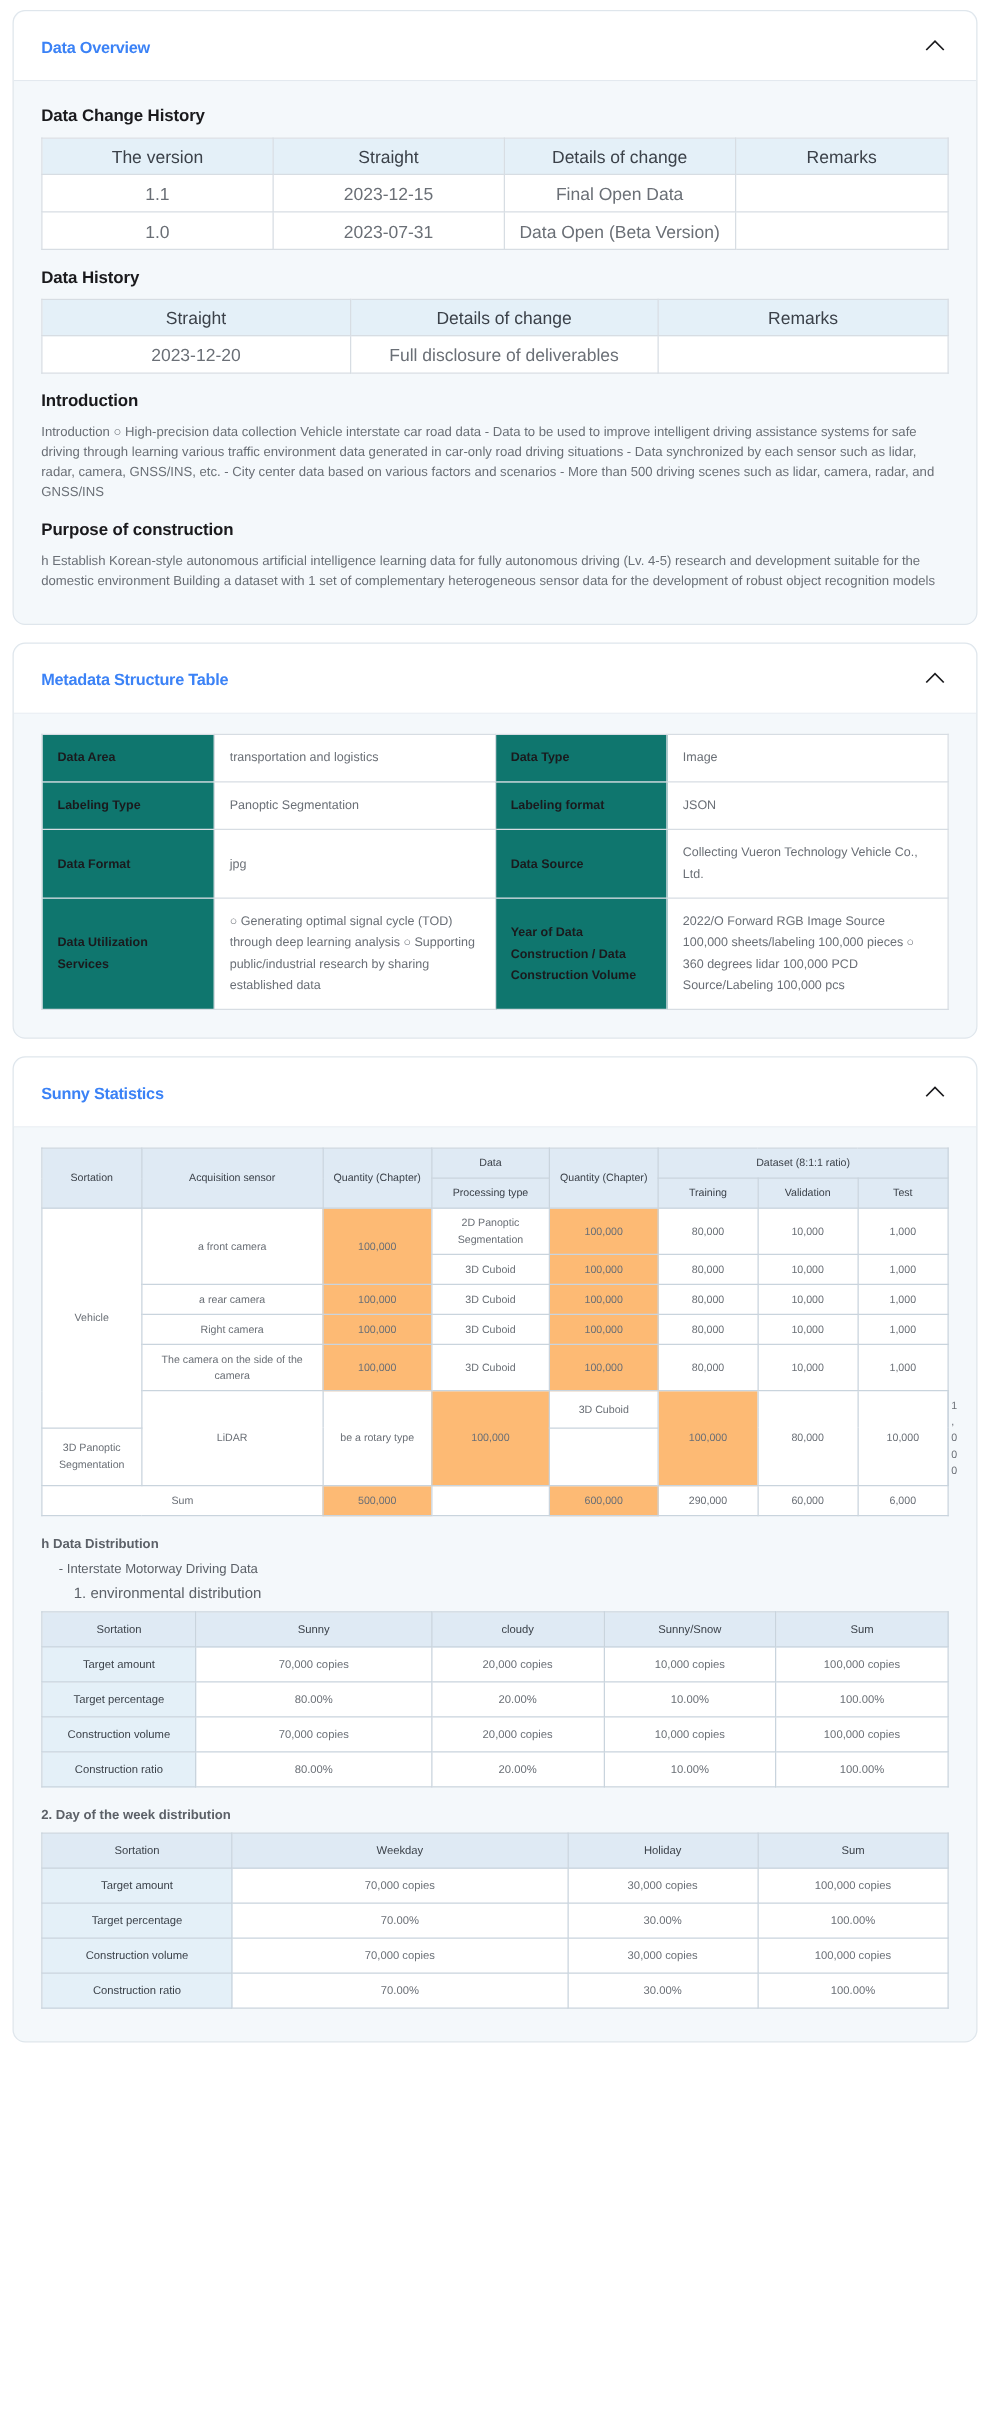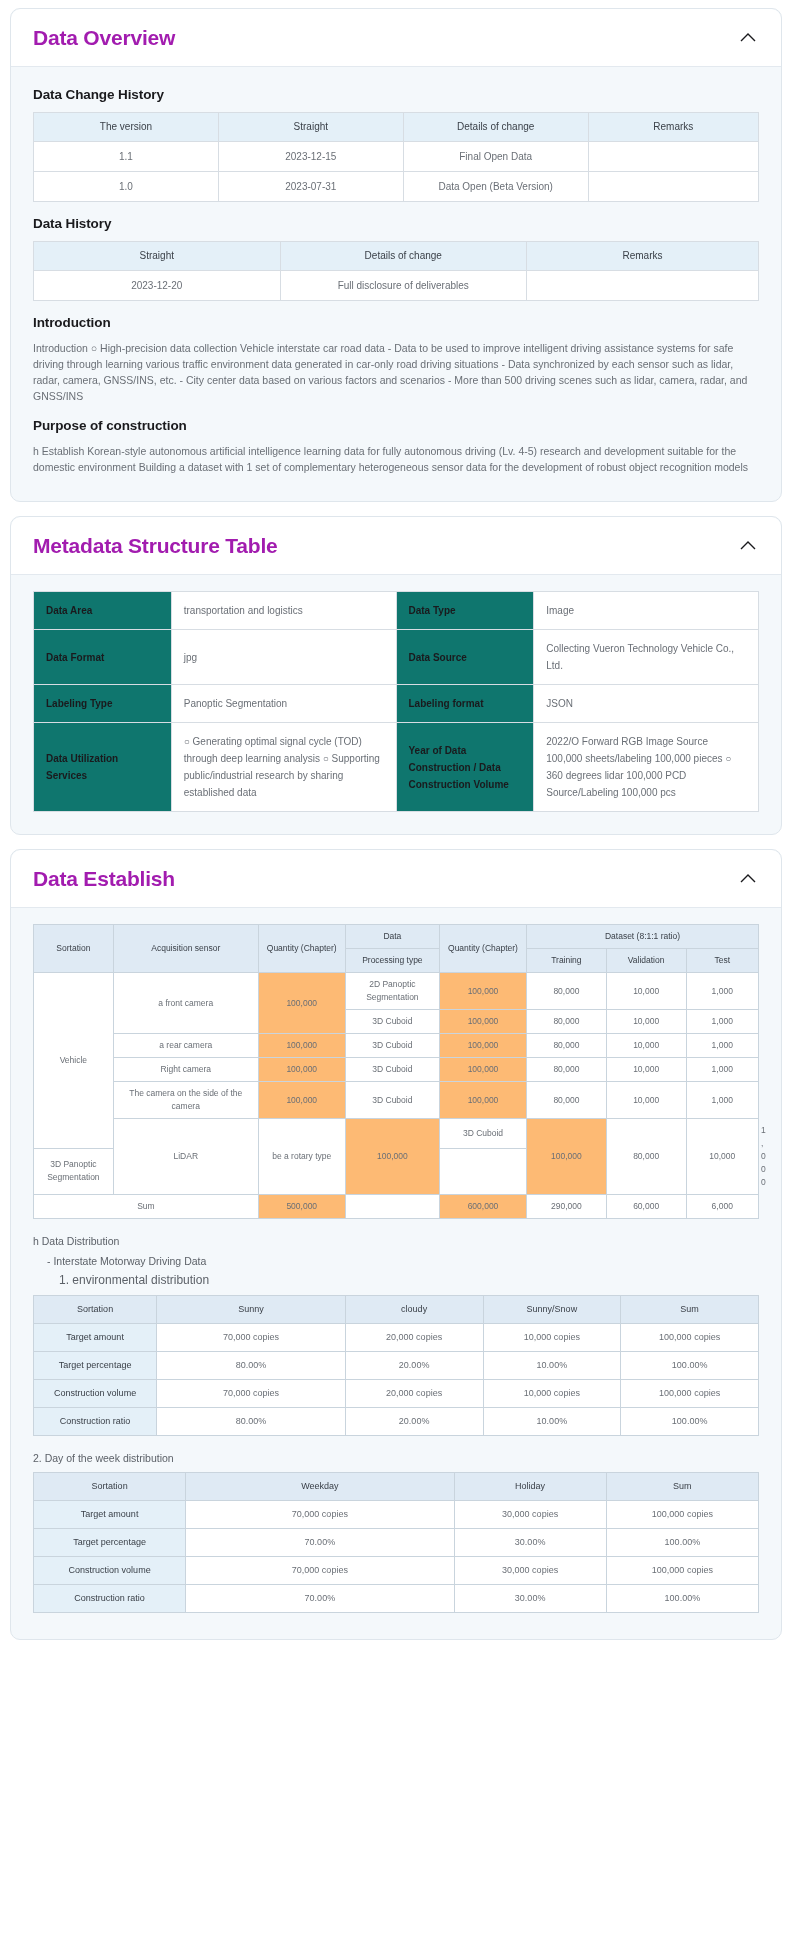--- a/index.html
+++ b/index.html
@@ -23,23 +23,23 @@
   .card-header {
     background: #ffffff;
     border-bottom: 1px solid #e3e9ef;
     padding: 17px 22px 16px 22px;
     display: flex;
     align-items: center;
     justify-content: space-between;
     border-radius: 10px 10px 0 0;
   }
   .card-title {
-    font-size: 21px;
+    font-size: 13px;
     font-weight: bold;
-    color: #a21caf;
+    color: #3b82f6;
     letter-spacing: -0.2px;
   }
   .chev {
     width: 22px; height: 22px;
     display: inline-block;
     position: relative;
     flex: 0 0 auto;
   }
   .chev svg { display: block; }
   .card-body { padding: 16px 22px 22px 22px; }
@@ -62,21 +62,21 @@
 
   table.tbl {
     width: 100%;
     border-collapse: collapse;
     background: #ffffff;
     margin-bottom: 6px;
     table-layout: fixed;
   }
   table.tbl th, table.tbl td {
     border: 1px solid #d7dde3;
-    font-size: 10px;
+    font-size: 14px;
     font-weight: normal;
     color: #6a6f76;
     text-align: center;
     padding: 7px 4px;
     line-height: 14px;
     word-wrap: break-word;
   }
   table.tbl th {
     background: #e4f0f8;
     color: #3b4149;
@@ -118,20 +118,21 @@
   }
   .stat-sub2 {
     font-size: 12px;
     color: #5c6168;
     margin: 2px 0 8px 26px;
   }
   .stat-h {
     font-size: 10.5px;
     color: #5c6168;
     margin: 16px 0 8px 0;
+    font-weight: bold;
   }
   table.stat {
     width: 100%;
     border-collapse: collapse;
     background: #ffffff;
     table-layout: fixed;
   }
   table.stat th, table.stat td {
     border: 1px solid #c9d4dd;
     font-size: 8.5px;
@@ -262,45 +263,45 @@
           <col style="width:31%">
         </colgroup>
       <tbody>
         <tr>
           <td class="lbl">Data Area</td>
           <td>transportation and logistics</td>
           <td class="lbl">Data Type</td>
           <td>Image</td>
         </tr>
         <tr>
+          <td class="lbl">Labeling Type</td>
+          <td>Panoptic Segmentation</td>
+          <td class="lbl">Labeling format</td>
+          <td>JSON</td>
+        </tr>
+        <tr>
           <td class="lbl">Data Format</td>
           <td>jpg</td>
           <td class="lbl">Data Source</td>
           <td>Collecting Vueron Technology Vehicle Co., Ltd.</td>
         </tr>
         <tr>
-          <td class="lbl">Labeling Type</td>
-          <td>Panoptic Segmentation</td>
-          <td class="lbl">Labeling format</td>
-          <td>JSON</td>
-        </tr>
-        <tr>
           <td class="lbl">Data Utilization Services</td>
           <td>○ Generating optimal signal cycle (TOD) through deep learning analysis ○ Supporting public/industrial research by sharing established data</td>
           <td class="lbl">Year of Data Construction / Data Construction Volume</td>
           <td>2022/O Forward RGB Image Source 100,000 sheets/labeling 100,000 pieces ○ 360 degrees lidar 100,000 PCD Source/Labeling 100,000 pcs</td>
         </tr>
       </tbody>
     </table>
   </div>
 </div>
 
 <div class="card">
   <div class="card-header">
-    <span class="card-title">Data Establish</span>
+    <span class="card-title">Sunny Statistics</span>
     <span class="chev">
       <svg width="22" height="22" viewBox="0 0 22 22">
           <path d="M4 14 L11 7 L18 14" fill="none" stroke="#1a1a1d" stroke-width="1.4"></path>
         </svg>
     </span>
   </div>
   <div class="card-body">
 
 
     <table class="stat">

